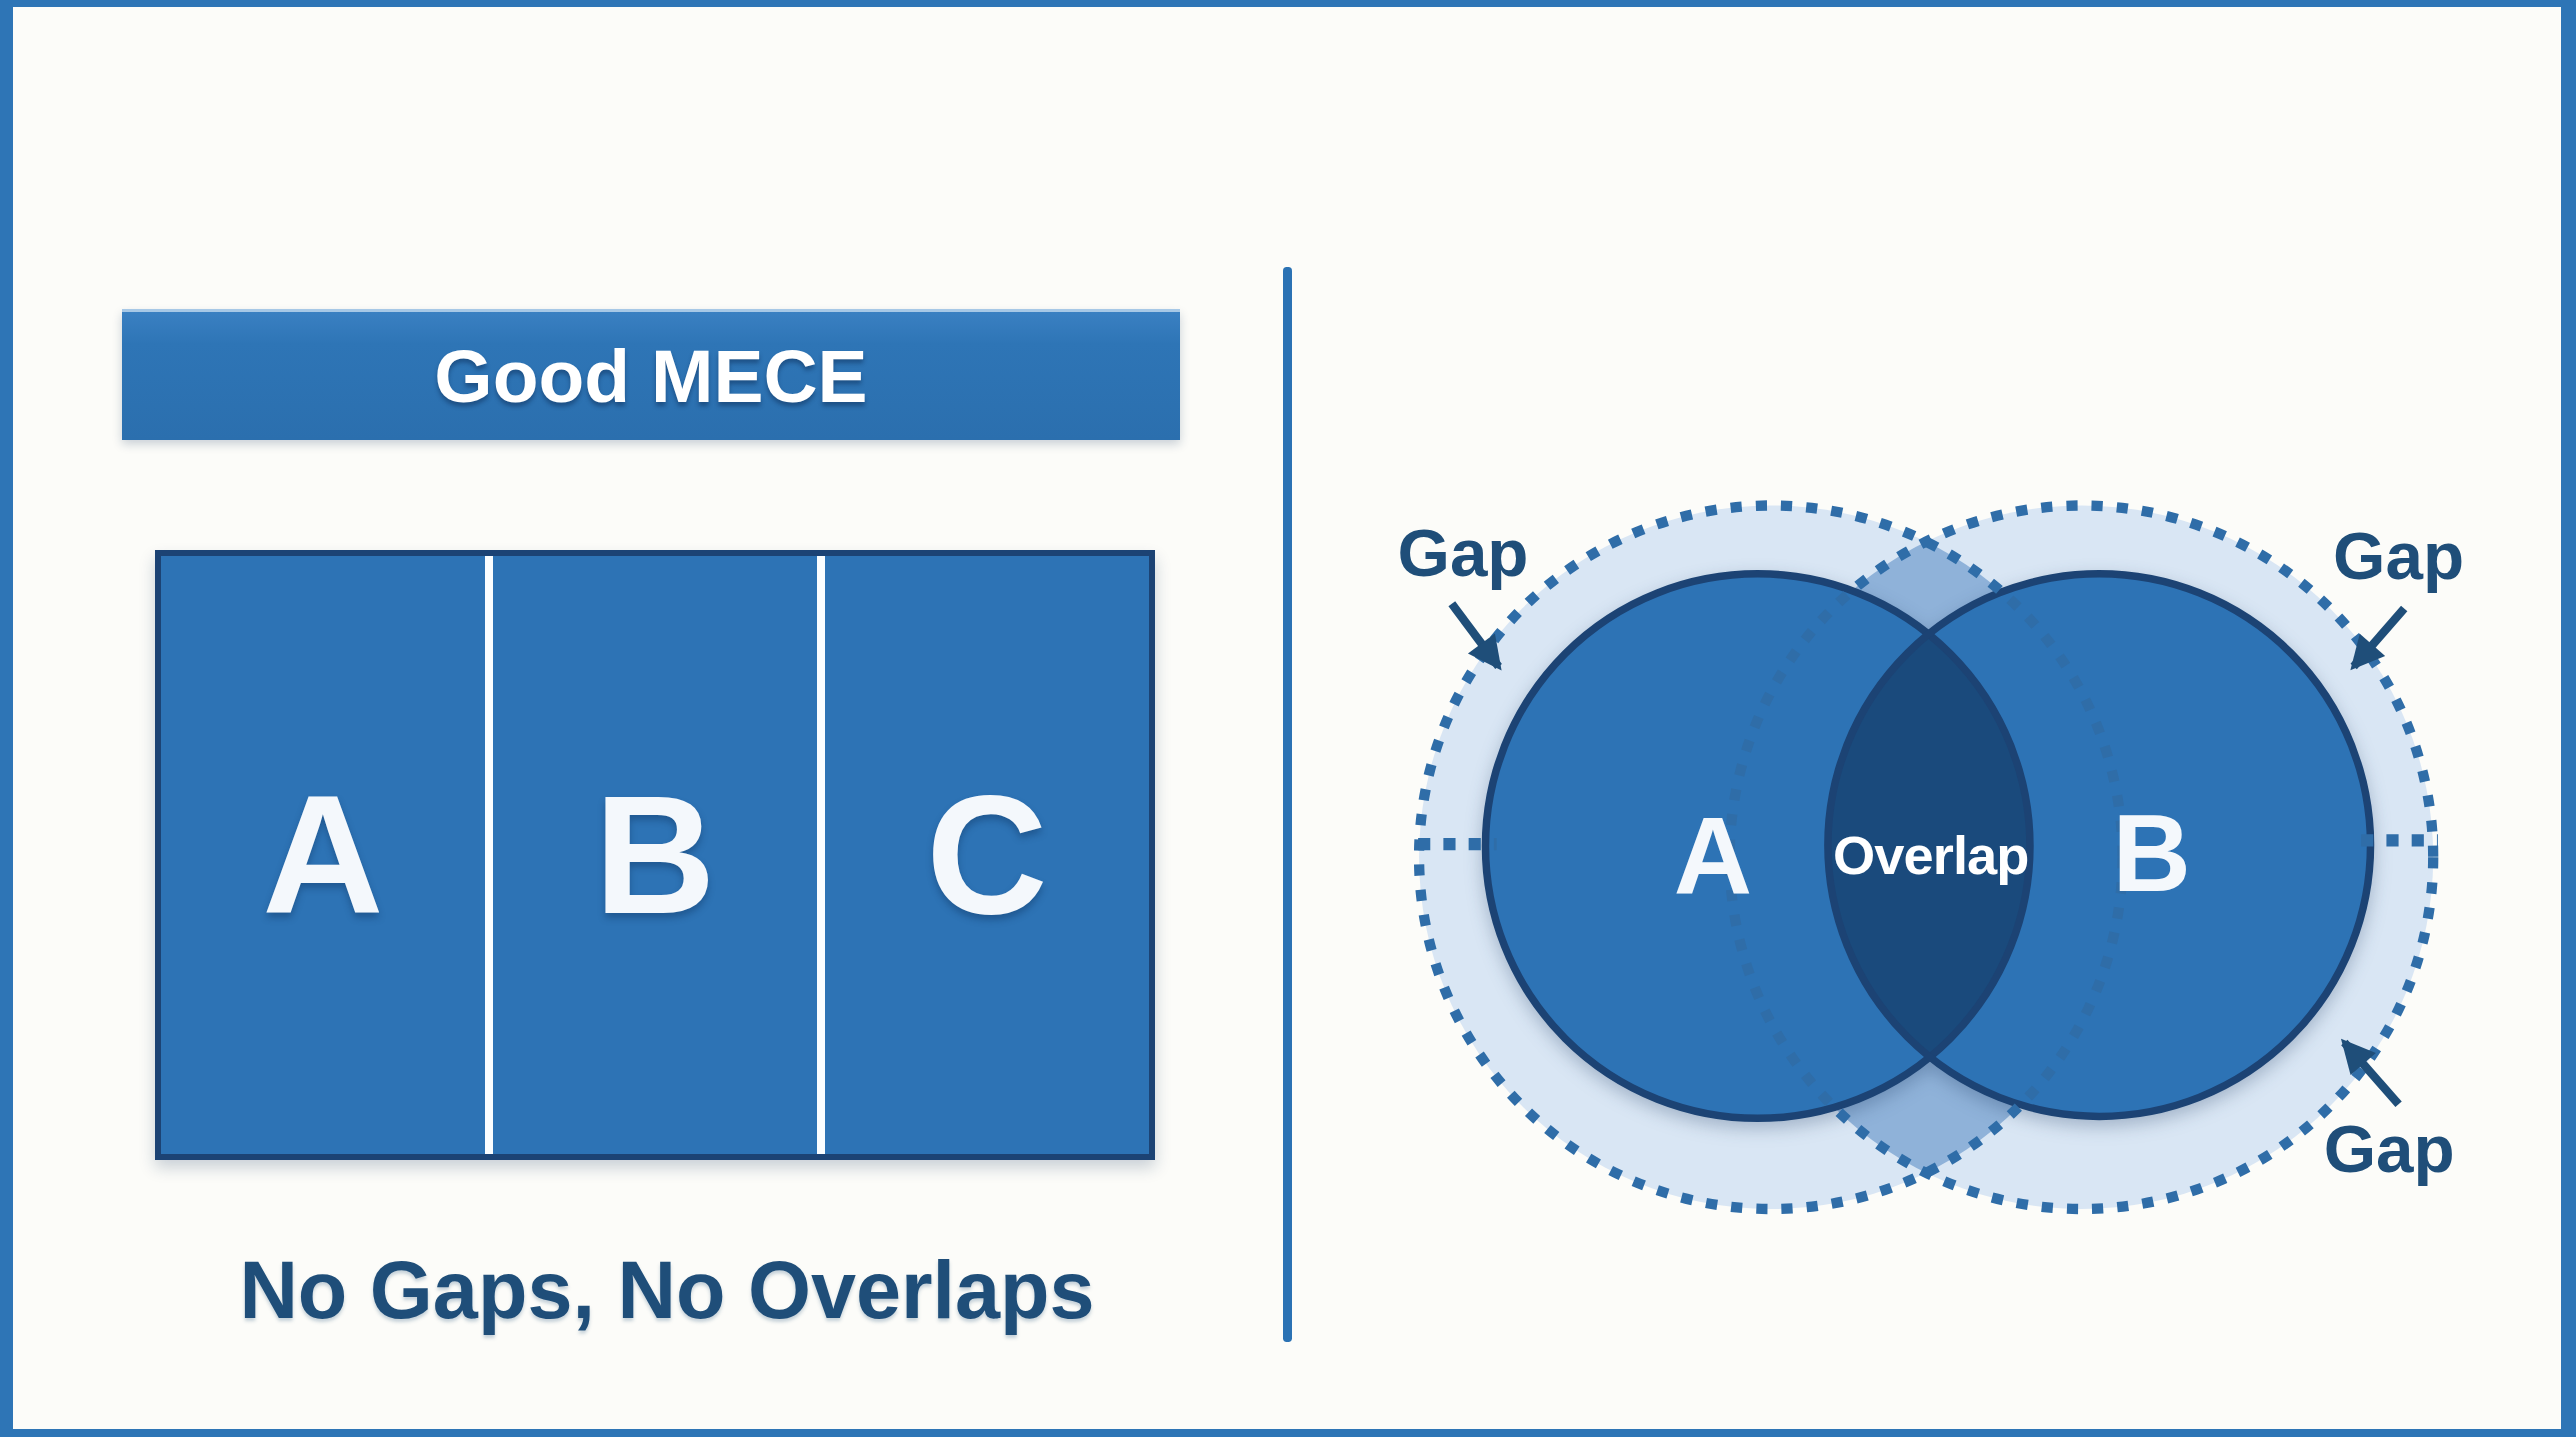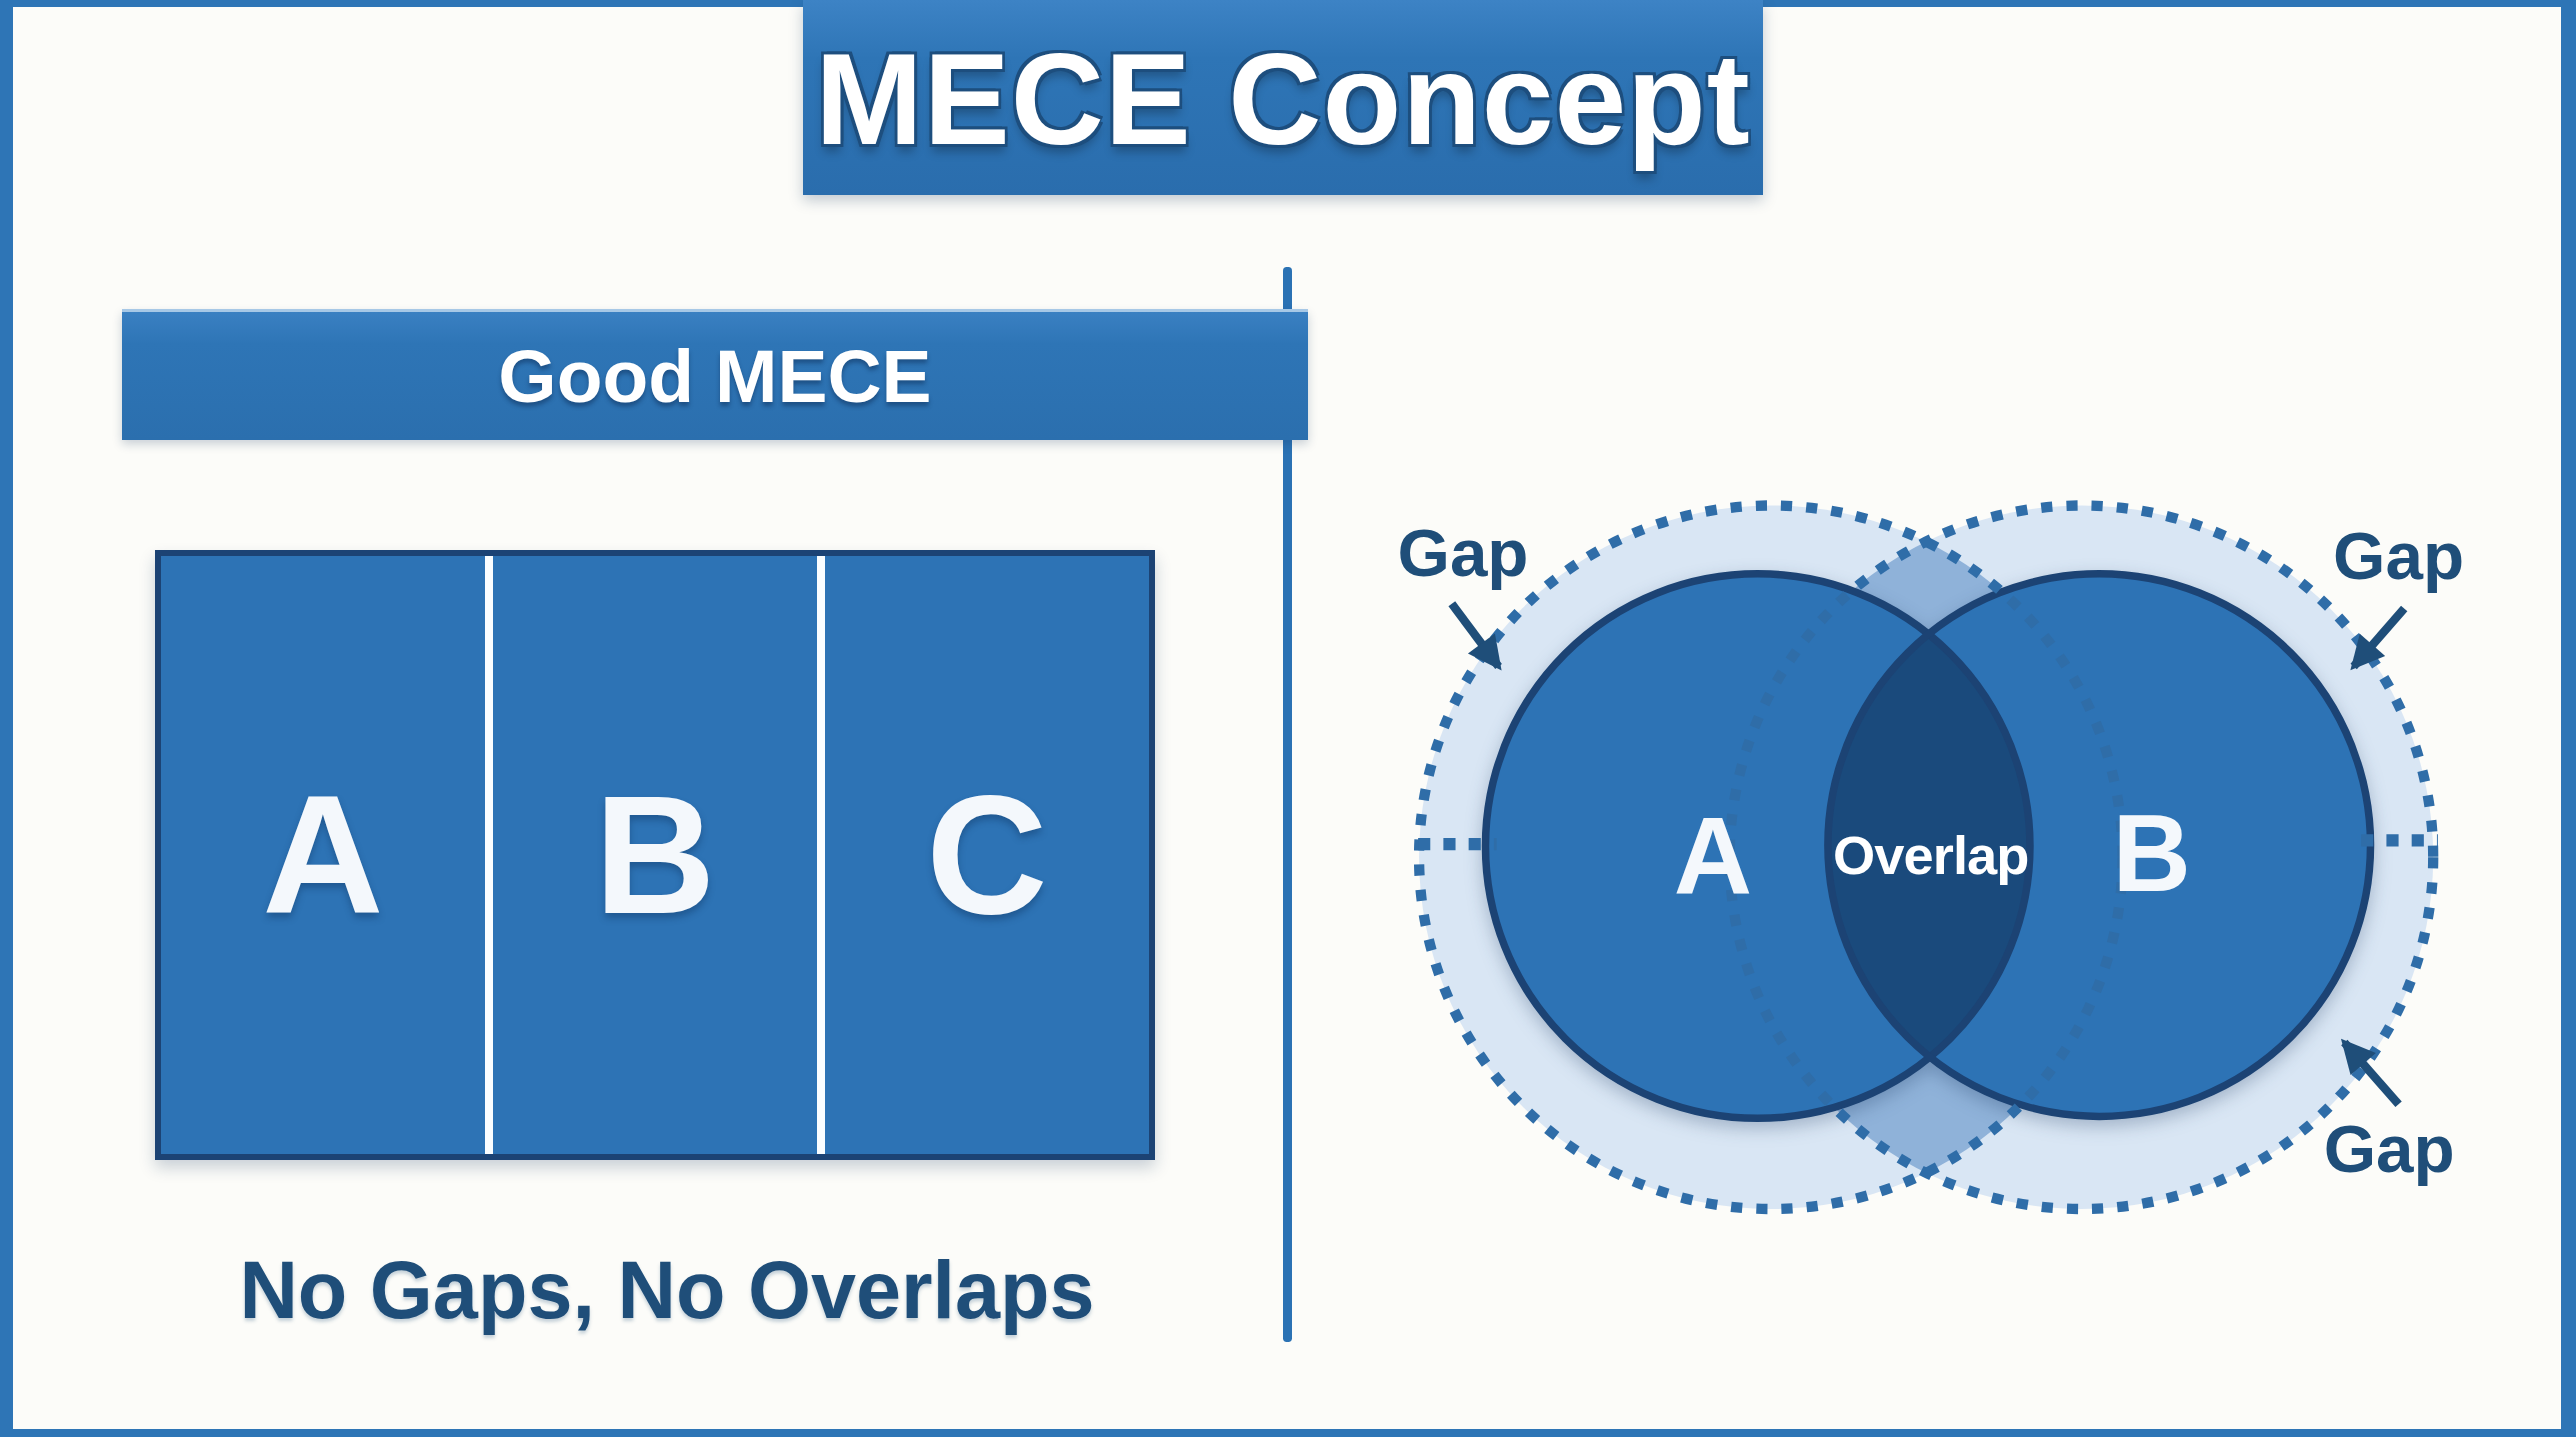--- a/index.html
+++ b/index.html
@@ -44,21 +44,21 @@
   }
 
   .header-band {
     position: absolute; top: 309px; height: 131px;
     background: linear-gradient(180deg, #3a80c2 0%, #2e75b6 25%, #2b6fae 100%);
     border-top: 3.7px solid rgba(210,230,248,0.75);
     display: flex; align-items: center; justify-content: center;
     box-shadow: 0 4.7px 9.4px rgba(20,50,90,0.22);
     box-sizing: border-box;
   }
-  .header-band.left  { left: 122px;  width: 1186px; }
+  .header-band.left  { left: 122px;  width: 1058px; }
   .header-band.right { left: 1392px; width: 1073px; }
   .header-band span {
     font-size: 75px; font-weight: 700; color: #ffffff;
     text-shadow: 0 3.7px 4.7px rgba(10,40,80,0.45);
   }
 
   .mece-rect {
     position: absolute; left: 155px; top: 550px; width: 1000px; height: 610px;
     background: #2d73b5;
     border: 6.6px solid #1c4374;
@@ -91,23 +91,20 @@
   .venn .overlap-label { font-size: 58px; letter-spacing: -1px; fill: #ffffff; }
   .venn .gap-label { font-size: 72px; fill: #1f4e79; }
 </style>
 </head>
 <body>
 
 <div class="stage">
 
   <div class="frame"></div>
 
-  <div class="title-banner">
-    <h1>MECE Concept</h1>
-  </div>
 
   <div class="panel-divider"></div>
 
   <div class="header-band left">
     <span>Good MECE</span>
   </div>
 
   <div class="mece-rect">
     <div class="mece-seg">
       <span>A</span>

